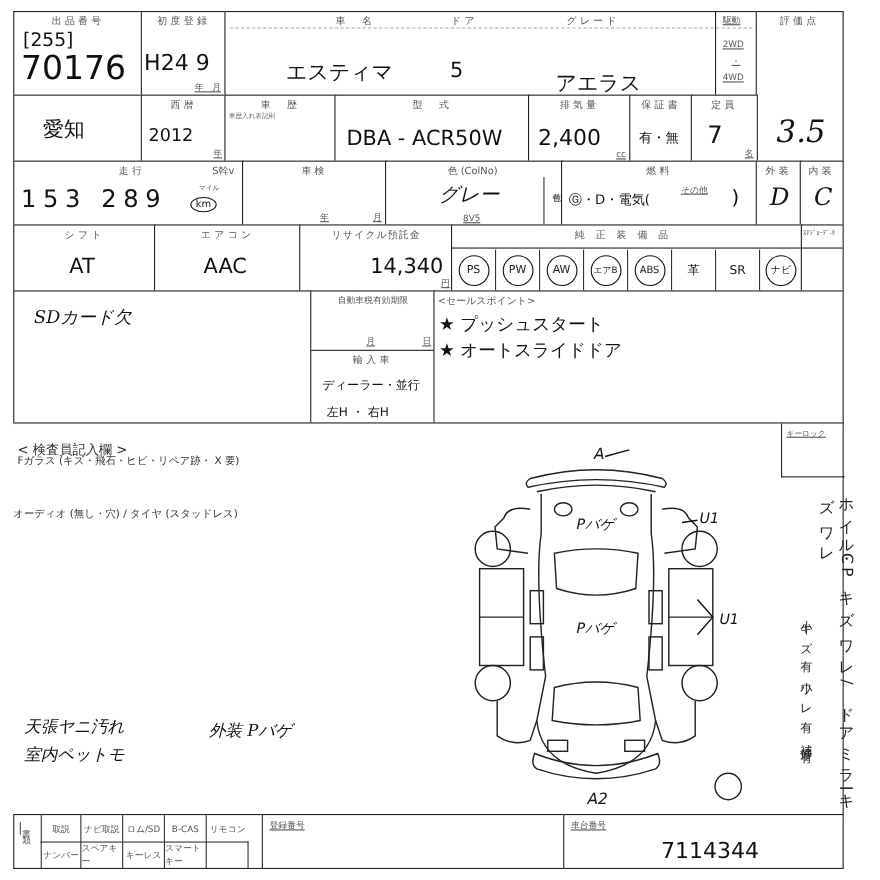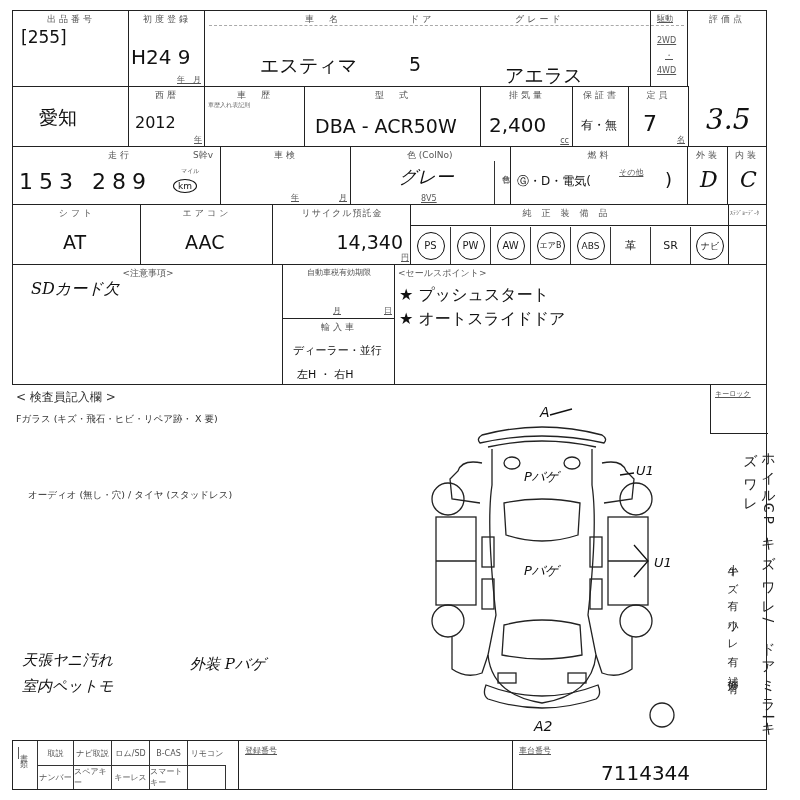--- a/index.html
+++ b/index.html
@@ -24,20 +24,21 @@
       display:flex;align-items:center;justify-content:center;}
 </style>
 </head>
 <body>
 
 <div class="sheet">
 
   <div class="cell" style="left:0;top:0;width:118px;height:78px;">
     <div class="lbl c">出品番号</div>
     <div class="val" style="left:8px;top:16px;font-size:17px;">[255]</div>
+    <div class="val" style="left:6px;top:34px;font-size:30px;">70176</div>
   </div>
   <div class="cell" style="left:116px;top:0;width:78px;height:78px;">
     <div class="lbl c">初度登録</div>
     <div class="val" style="left:2px;top:34px;font-size:20px;">H24 9</div>
     <div class="val tiny" style="right:4px;bottom:2px;">年　月</div>
   </div>
   <div class="cell" style="left:192px;top:0;width:485px;height:78px;">
     <div class="lbl" style="left:100px;top:2px;">車　名</div>
     <div class="lbl" style="left:205px;top:2px;">ドア</div>
     <div class="lbl" style="left:310px;top:2px;">グレード</div>
@@ -164,43 +165,42 @@
         <span class="circle" style="font-size:9px;">ナビ</span>
       </div>
   </div>
   <div class="cell" style="left:716px;top:194px;width:39px;height:62px;">
     <div class="val" style="left:1px;top:4px;font-size:6px;color:#555;">ｽﾃｼﾞｮｰﾃﾞ-ﾀ</div>
     <div style="position:absolute;left:0;right:0;top:20px;border-top:1.5px solid #222;"></div>
     <div class="val" style="left:4px;top:32px;font-size:11px;margin-top:40px;">DTV</div>
   </div>
 
   <div class="cell" style="left:0;top:254px;width:272px;height:122px;">
-    <div class="lbl c" style="letter-spacing:0;">&lt;注意事項&gt;</div>
     <div class="val hand" style="left:18px;top:14px;font-size:16px;">SDカード欠</div>
   </div>
   <div class="cell" style="left:270px;top:254px;width:114px;height:56px;">
     <div class="lbl c" style="letter-spacing:0;font-size:8px;">自動車税有効期限</div>
     <div class="val tiny" style="left:50px;bottom:3px;">月</div>
     <div class="val tiny" style="right:3px;bottom:3px;">日</div>
   </div>
   <div class="cell" style="left:270px;top:308px;width:114px;height:68px;">
     <div class="lbl c">輸入車</div>
     <div class="val" style="left:10px;top:24px;font-size:11px;">ディーラー・並行</div>
     <div class="val" style="left:14px;top:48px;font-size:11px;">左H ・ 右H</div>
   </div>
   <div class="cell" style="left:382px;top:254px;width:373px;height:122px;">
     <div class="val" style="left:3px;top:2px;font-size:9px;color:#555;">&lt;セールスポイント&gt;</div>
     <div class="val" style="left:4px;top:20px;font-size:16px;">★ プッシュスタート</div>
     <div class="val" style="left:4px;top:44px;font-size:16px;">★ オートスライドドア</div>
   </div>
 
   <div class="cell" style="left:0;top:374px;width:755px;height:358px;border-left:none;border-bottom:none;">
-    <div class="val" style="left:4px;top:4px;font-size:12px;color:#333;">&lt; 検査員記入欄 &gt;</div>
+    <div class="val" style="left:4px;top:16px;font-size:12px;color:#333;">&lt; 検査員記入欄 &gt;</div>
     <div class="val" style="left:4px;top:28px;font-size:9.5px;color:#333;">Fガラス (キズ・飛石・ヒビ・リペア跡・ X 要)</div>
-    <div class="val" style="left:16px;top:76px;font-size:9.5px;color:#333;margin-top:28px;">オーディオ (無し・穴) / タイヤ (スタッドレス)</div>
+    <div class="val" style="left:0;top:76px;font-size:9.5px;color:#333;">オーディオ (無し・穴) / タイヤ (スタッドレス)</div>
 
     <div class="val hand" style="left:10px;top:266px;font-size:15px;">天張ヤニ汚れ</div>
     <div class="val hand" style="left:10px;top:292px;font-size:15px;">室内ペットモ</div>
     <div class="val hand" style="left:178px;top:270px;font-size:15px;">外装 Pバゲ</div>
 
     <div style="position:absolute;left:698px;top:0;width:57px;height:48px;border-left:1.5px solid #222;border-bottom:1.5px solid #222;">
       <div class="tiny" style="position:absolute;left:4px;top:4px;font-size:7px;">キーロック</div>
     </div>
     <div class="vert" style="left:730px;top:58px;">ホイル・CPキズ ワレ / ドアミラーキズ ワレ</div>
     <div class="vert" style="left:712px;top:170px;font-size:11px;letter-spacing:4px;">小キズ有　小ワレ有　補修有</div>

